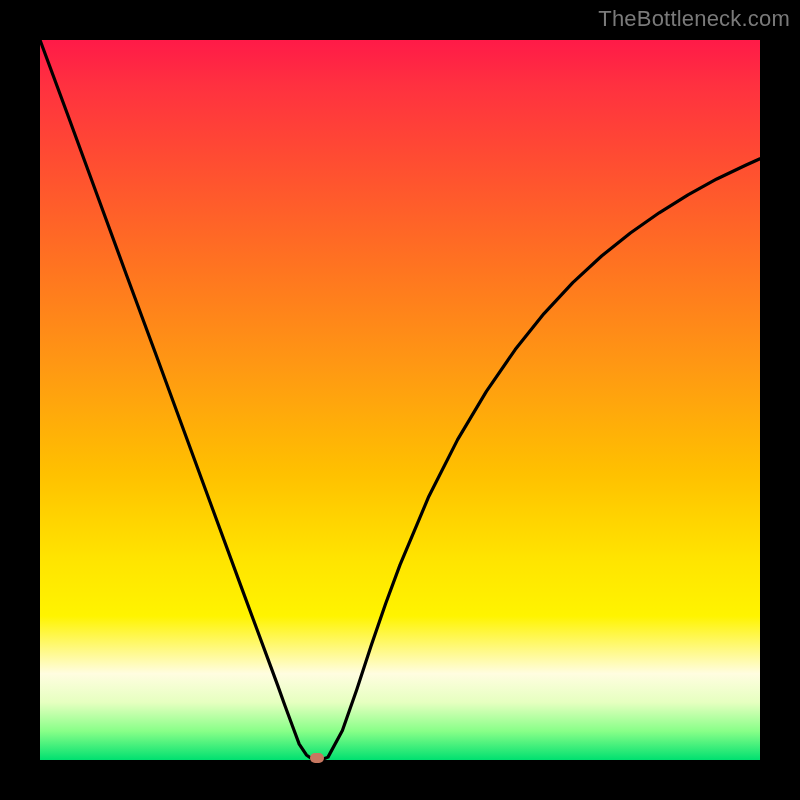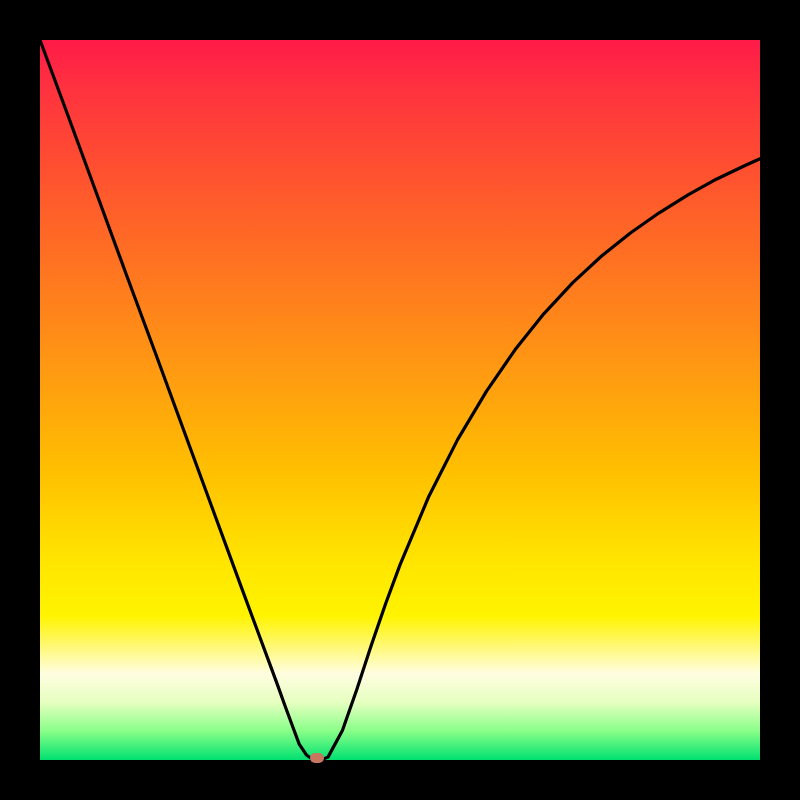--- a/index.html
+++ b/index.html
@@ -64,19 +64,20 @@
     height: 10px;
     border-radius: 5px;
     background: #c77760;
     transform: translate(-50%, -50%);
   }
 </style>
 </head>
 <body>
 
 <div class="frame">
+  <div class="watermark">TheBottleneck.com</div>
   <div class="plot-area">
     <svg class="curve-svg" viewBox="0 0 720 720" preserveAspectRatio="none">
       <path id="curve-path" fill="none" stroke="#000000" stroke-width="3.2" stroke-linejoin="round" stroke-linecap="round" d="M0.00 0.00 L28.80 77.76 L57.60 156.24 L86.40 234.72 L115.20 312.48 L144.00 390.96 L172.80 469.44 L201.60 547.92 L216.00 586.80 L230.40 625.68 L237.60 645.12 L244.80 665.28 L252.00 684.72 L259.20 704.16 L266.40 714.96 L273.60 720.00 L280.80 720.00 L288.00 717.12 L302.40 690.48 L316.80 649.44 L331.20 605.52 L345.60 563.76 L360.00 524.88 L388.80 456.48 L417.60 399.60 L446.40 351.36 L475.20 309.60 L504.00 273.60 L532.80 242.64 L561.60 216.00 L590.40 192.96 L619.20 172.80 L648.00 154.80 L676.80 138.96 L705.60 125.28 L720.00 118.80"></path>
     </svg>
     <div id="marker-dot" class="marker" style="left: 277.2px; top: 718px;"></div>
   </div>
 </div>
 
 </body></html>

